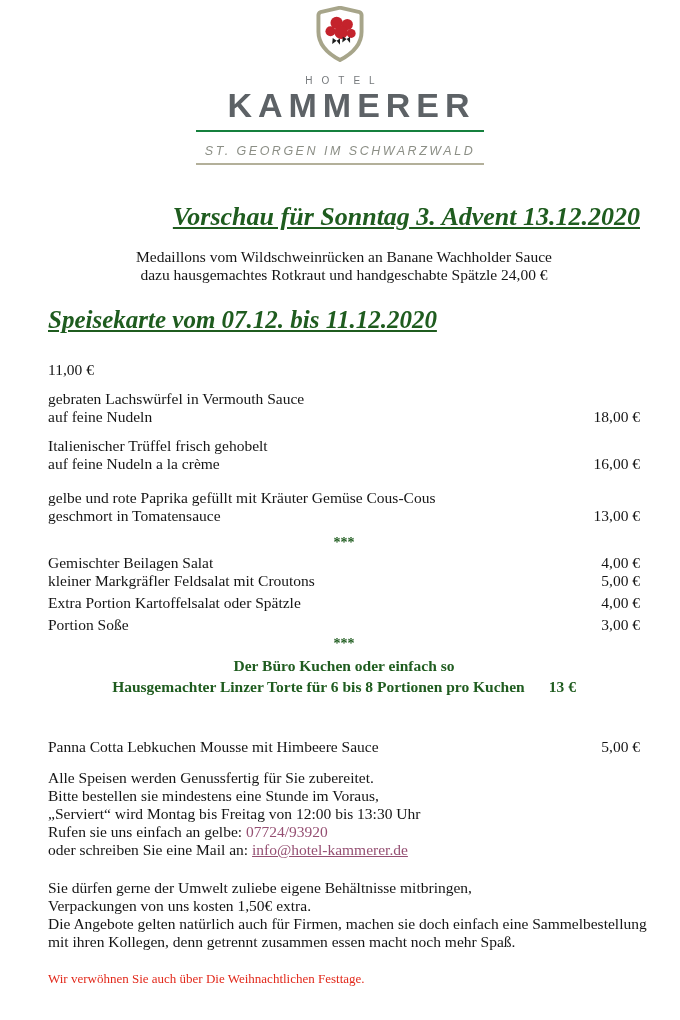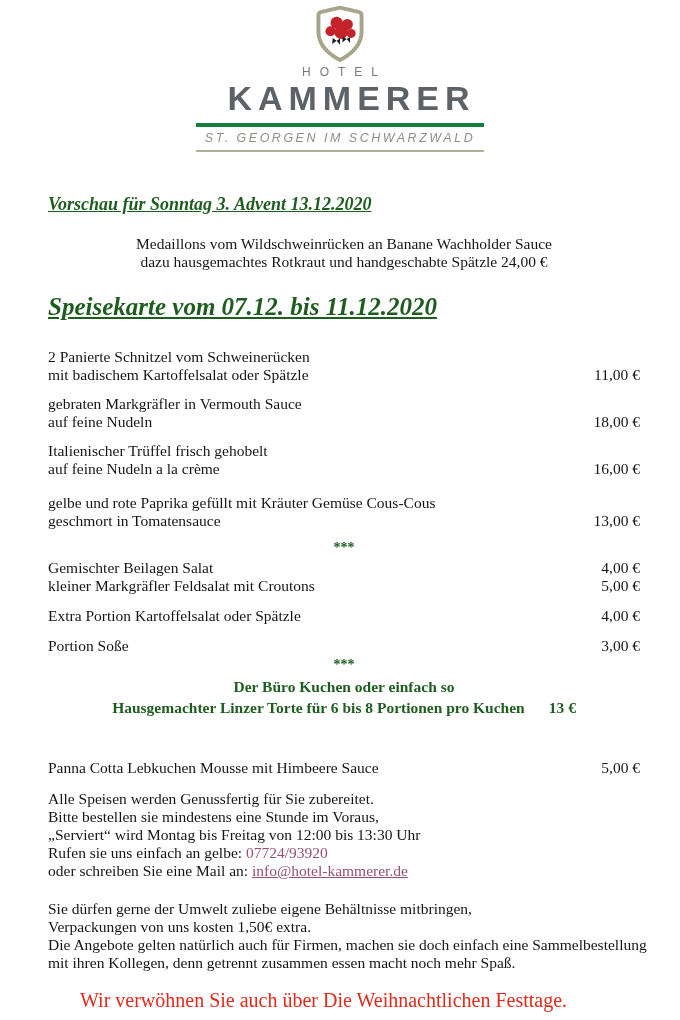--- a/index.html
+++ b/index.html
@@ -6,75 +6,75 @@
   .page {
     width:680px; height:1020px; background:#ffffff;
     position:relative; overflow:hidden;
     font-family:"Liberation Serif", serif; color:#151515;
   }
 
   
   .header { text-align:center; padding-top:6px; font-family:"Liberation Sans", sans-serif; }
   .crest { width:76px; height:56px; display:block; margin:0 auto; }
   .hotel-word {
-    margin-top:3px; font-size:12px; font-weight:500; letter-spacing:9px;
+    margin-top:13px; font-size:10px; font-weight:500; letter-spacing:9px;
     padding-left:9px; color:#75797c;
   }
   .hotel-name {
     margin-top:1px; font-size:34px; font-weight:600; letter-spacing:6px;
     padding-left:23px; color:#5d6266; line-height:36px;
   }
   .tagline {
-    display:inline-block; margin-top:7px; padding:4px 9px 5px;
-    border-top:4px solid #15803d; border-bottom:2px solid #b3b09a;
+    display:inline-block; margin-top:7px; padding:12px 9px 5px;
+    border-top:2px solid #15803d; border-bottom:2px solid #b3b09a;
     font-size:12.5px; font-style:italic; letter-spacing:2.5px; color:#8c8f86;
   }
 
   
   .main { padding:0 40px 0 48px; font-size:15.5px; line-height:18px; }
 
   .green-heading {
     color:#1f5c1f; font-weight:bold; font-style:italic;
     text-decoration:underline; margin:0; line-height:32px;
   }
-  .preview-heading { font-size:18px; text-align:left; margin-top:36px;text-decoration:underline; }
+  .preview-heading { font-size:26px; text-align:right; margin-top:36px;text-decoration:underline; }
   .preview-lines { text-align:center; margin-top:15px; }
   .menu-heading { font-size:25px; text-align:left; margin-top:20px; }
 
   .menu-list { margin-top:25px; }
   .row { display:flex; justify-content:space-between; align-items:flex-end; }
   .row .desc div { white-space:nowrap; }
   .row .price { white-space:nowrap; }
   .mains .row { margin-bottom:11px; }
   .mains .row.gap-before { margin-top:16px; }
 
   .stars {
     text-align:center; color:#1f5c1f; font-weight:bold;
     font-size:14px; line-height:14px; margin:3px 0 4px;
   }
 
-  .sides .row.gap-before { margin-top:12px; }
+  .sides .row.gap-before { margin-top:4px; }
 
   .cake {
     text-align:center; color:#1f5c1f; font-weight:bold;
     line-height:21px; margin-top:4px;
   }
   .cake .cake-price { margin-left:24px; }
 
   .dessert { margin-top:41px; }
 
   .ordering { margin-top:13px; }
   .ordering div, .notes div { white-space:nowrap; }
   .rose { color:#954F72; }
   .email-link { color:#954F72; text-decoration:underline; cursor:pointer; }
 
   .notes { margin-top:20px; margin-right:-8px; }
 
   .closing {
-    margin-top:17px; font-size:20px; line-height:22px; color:#e2291b;margin-left:32px;
+    margin-top:17px; font-size:13px; line-height:22px; color:#e2291b;
   }
 </style>
 </head>
 <body>
 
 <div class="page">
 
   <div class="header">
     <svg class="crest" viewBox="0 0 100 100" aria-hidden="true">
       <path d="M50 3 L85 11 C87 12 88.5 13.5 88.5 16 L88.5 46 C88.5 66 74 84 50 96.5 C26 84 11.5 66 11.5 46 L11.5 16 C11.5 13.5 13 12 15 11 Z" fill="#ffffff" stroke="#a7a58a" stroke-width="7" stroke-linejoin="round"></path>
@@ -98,29 +98,25 @@
     <h1 class="green-heading preview-heading">Vorschau für Sonntag 3. Advent 13.12.2020</h1>
     <div class="preview-lines">
       <div>Medaillons vom Wildschweinrücken an Banane Wachholder Sauce</div>
       <div>dazu hausgemachtes Rotkraut und handgeschabte Spätzle 24,00 €</div>
     </div>
 
     <h2 class="green-heading menu-heading">Speisekarte vom 07.12. bis 11.12.2020</h2>
 
     <div class="menu-list mains">
       <div class="row">
-        <div class="desc">
-          <div>2 Panierte Schnitzel vom Schweinerücken</div>
-          <div>mit badischem Kartoffelsalat oder Spätzle</div>
-        </div>
         <div class="price">11,00 €</div>
       </div>
       <div class="row">
         <div class="desc">
-          <div>gebraten Markgräfler in Vermouth Sauce</div>
+          <div>gebraten Lachswürfel in Vermouth Sauce</div>
           <div>auf feine Nudeln</div>
         </div>
         <div class="price">18,00 €</div>
       </div>
       <div class="row">
         <div class="desc">
           <div>Italienischer Trüffel frisch gehobelt</div>
           <div>auf feine Nudeln a la crème</div>
         </div>
         <div class="price">16,00 €</div>

